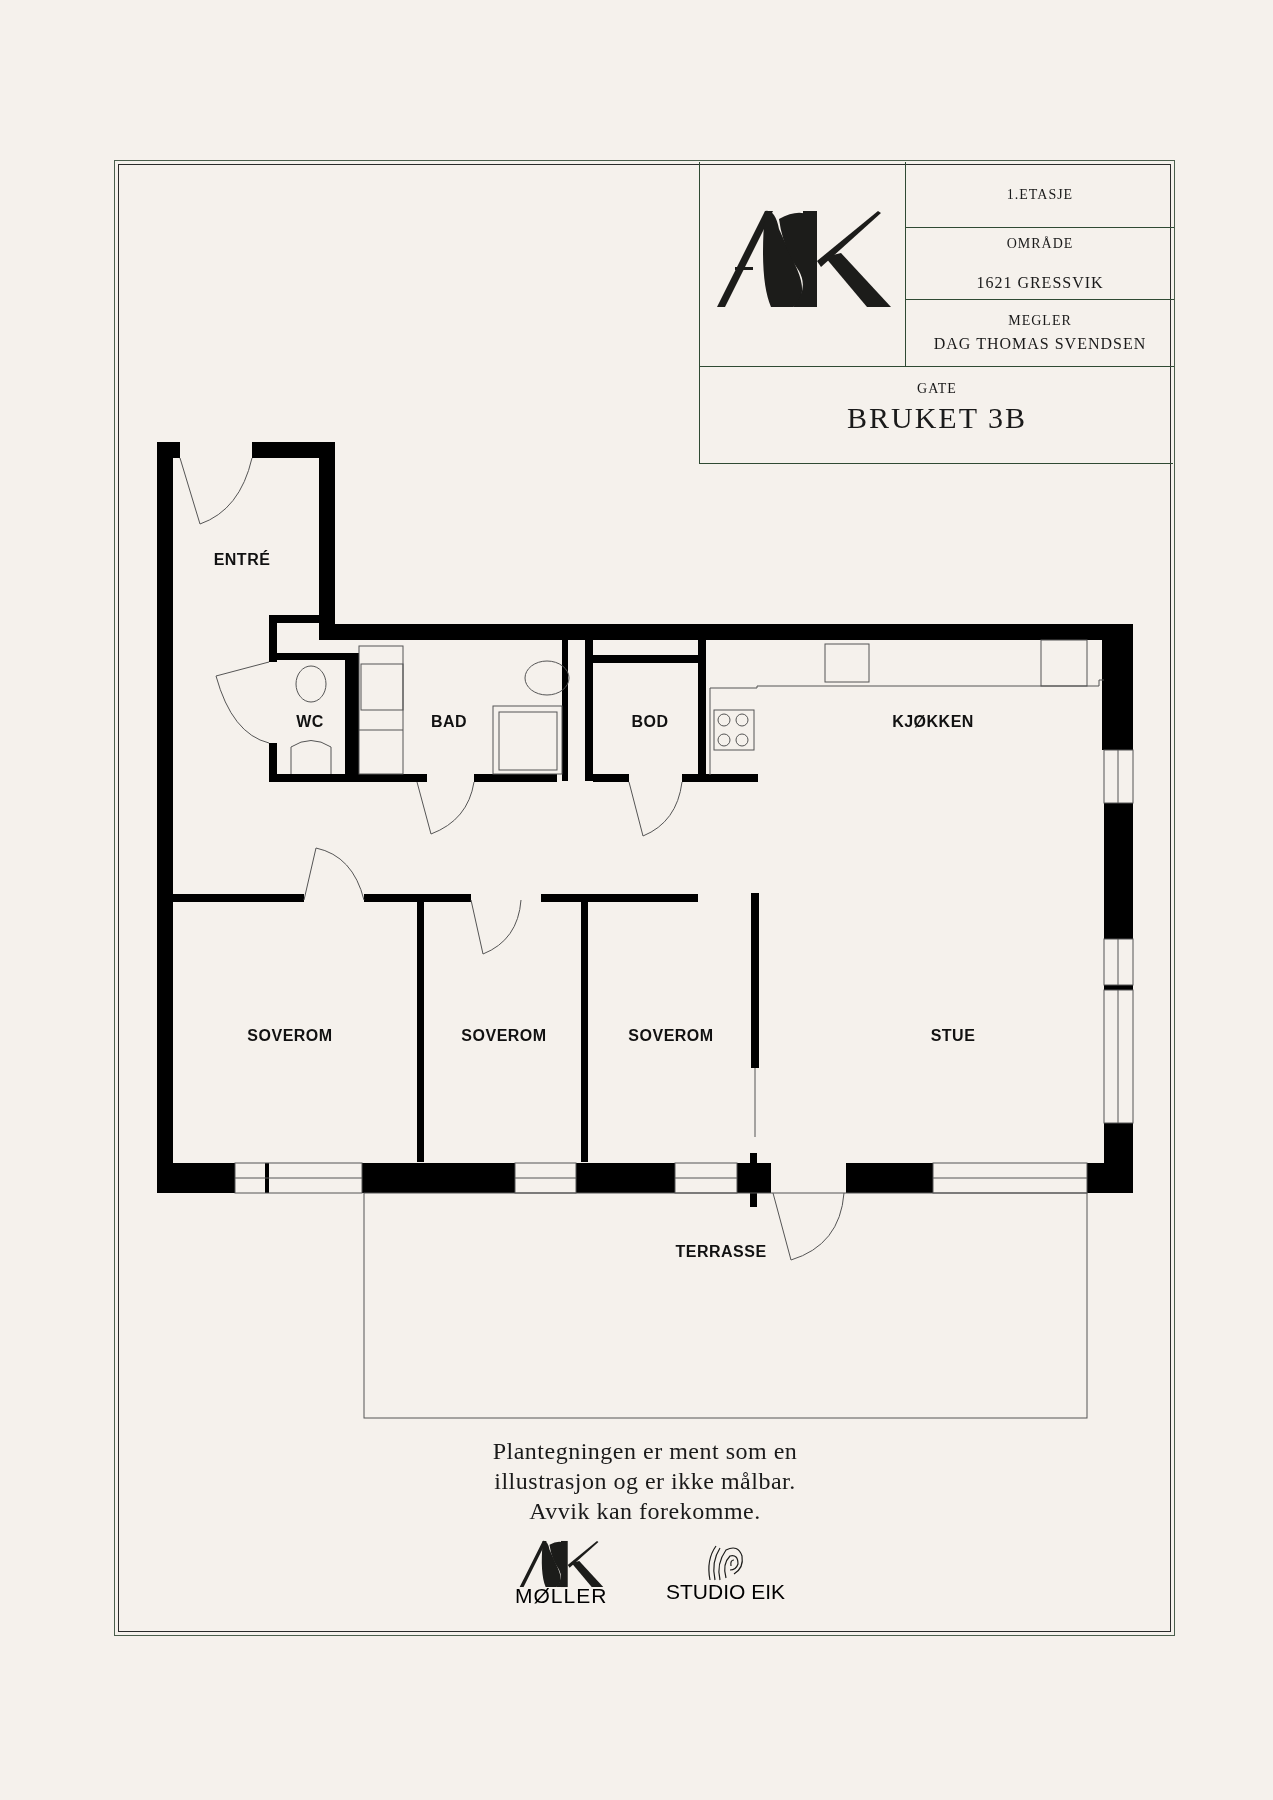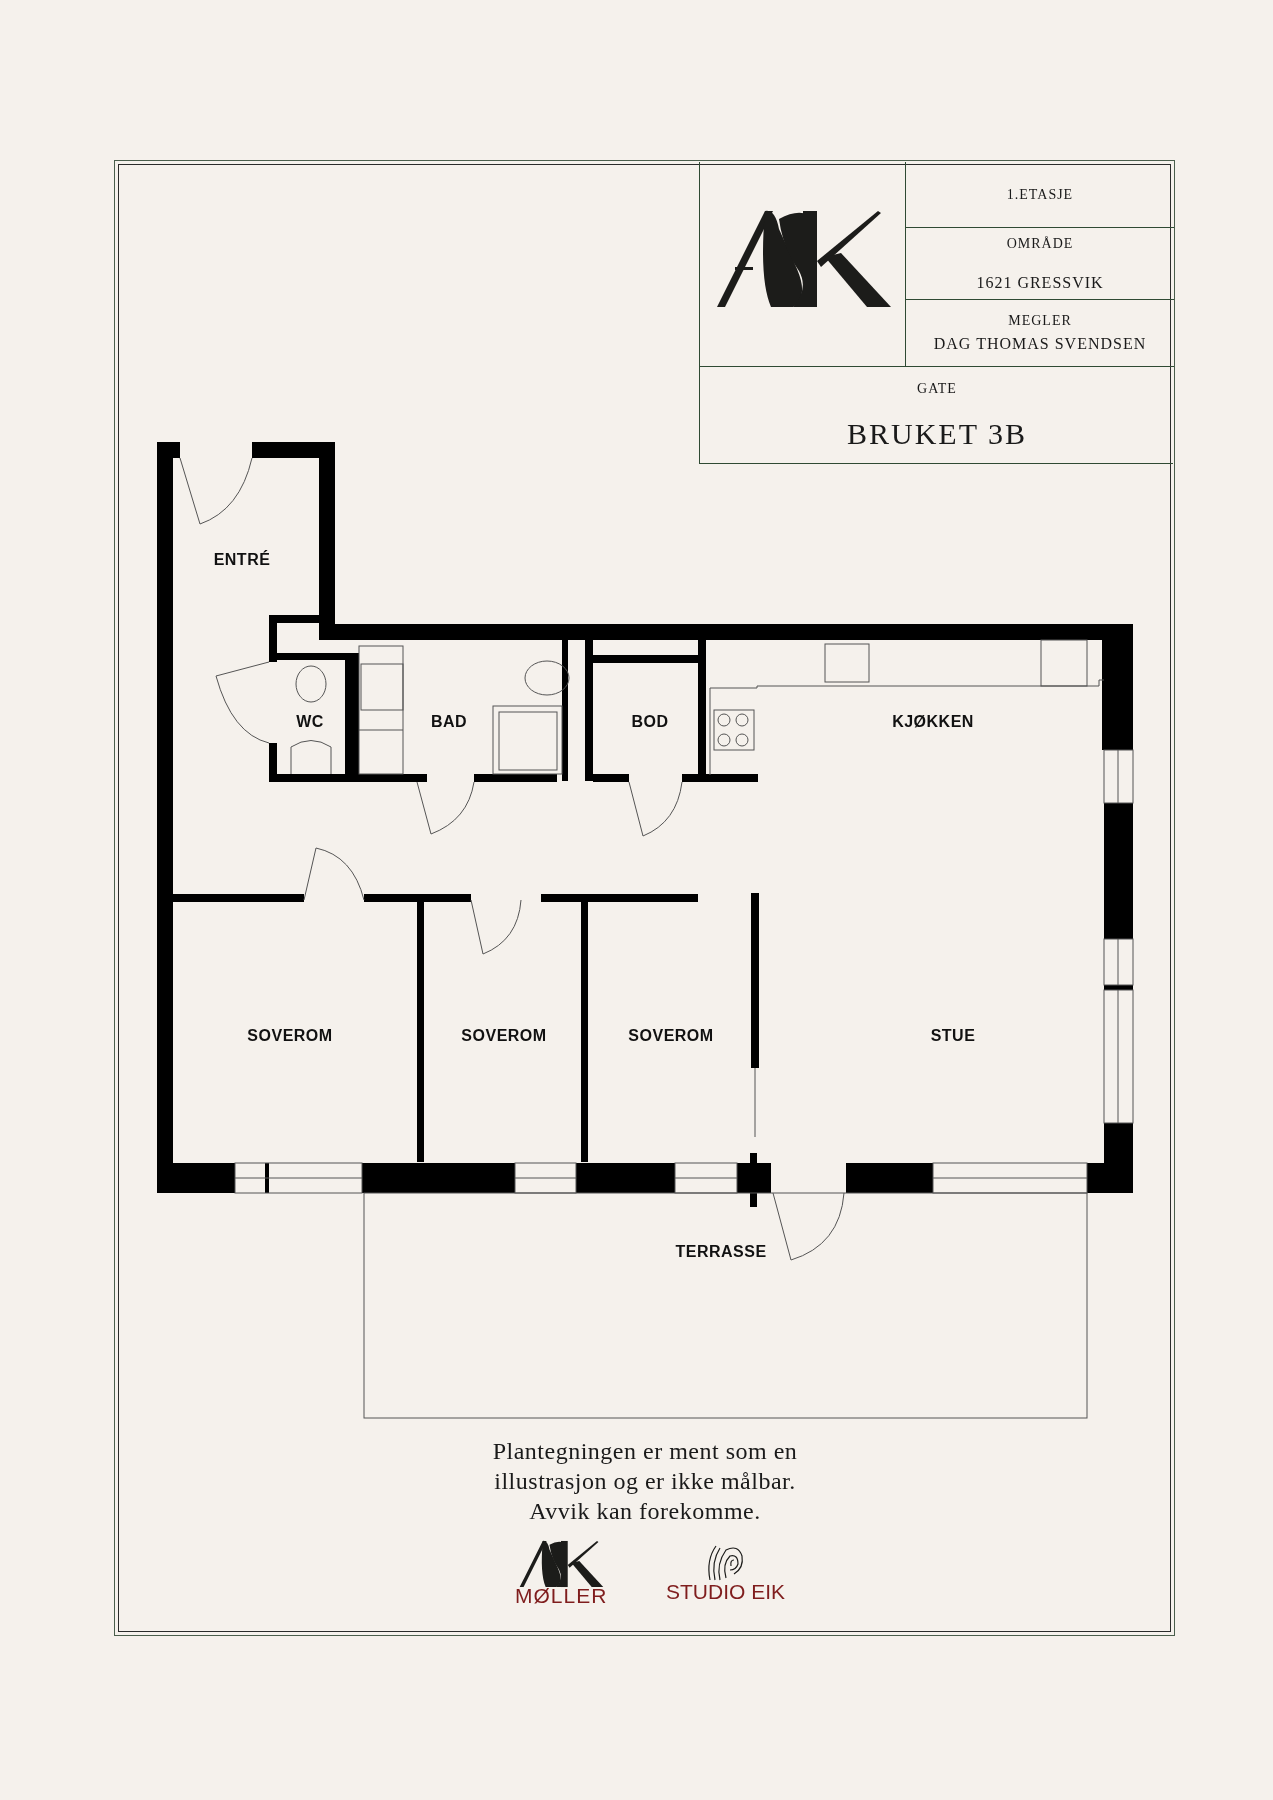--- a/index.html
+++ b/index.html
@@ -35,38 +35,38 @@
     display: flex; flex-direction: column; align-items: center; justify-content: center;
     text-align: left;
   }
   .tb-label { font-size: 14px; letter-spacing: 1px; }
   .tb-value { font-size: 16px; letter-spacing: 1px; margin-top: 6px; }
   .tb-gate {
     position: absolute; left: 0; top: 205px; width: 474px; height: 97px;
     display: flex; flex-direction: column; align-items: center;
   }
   .tb-gate .tb-label { margin-top: 14px; }
-  .tb-gate-value { font-size: 30px; letter-spacing: 2px; margin-top: 20px; }
+  .tb-gate-value { font-size: 30px; letter-spacing: 2px; margin-top: 4px; }
   .plan { position: absolute; left: 0; top: 0; }
   .room-label {
     position: absolute; font-family: "Liberation Sans", sans-serif;
     font-weight: bold; font-size: 16px; color: #111; letter-spacing: 0.5px;
     transform: translate(-50%, -50%); white-space: nowrap;
   }
   .disclaimer {
     position: absolute; left: 400px; top: 1436px; width: 490px;
     text-align: center; font-family: "Liberation Serif", serif;
     font-size: 24px; line-height: 30px; color: #1a1a1a; letter-spacing: 0.5px;
   }
   .footer-logo {
     position: absolute; top: 1540px; display: flex; flex-direction: column;
     align-items: center;
   }
   .footer-sub {
-    font-family: "Liberation Sans", sans-serif; font-size: 21px; color: #7f1d1d;
+    font-family: "Liberation Sans", sans-serif; font-size: 21px; color: #000000;
     letter-spacing: 1px; margin-top: -4px; font-weight: 300;
   }
 </style>
 </head>
 <body>
 
 <div class="frame-outer"></div>
 <div class="frame-inner"></div>
 
 <div class="titleblock">

